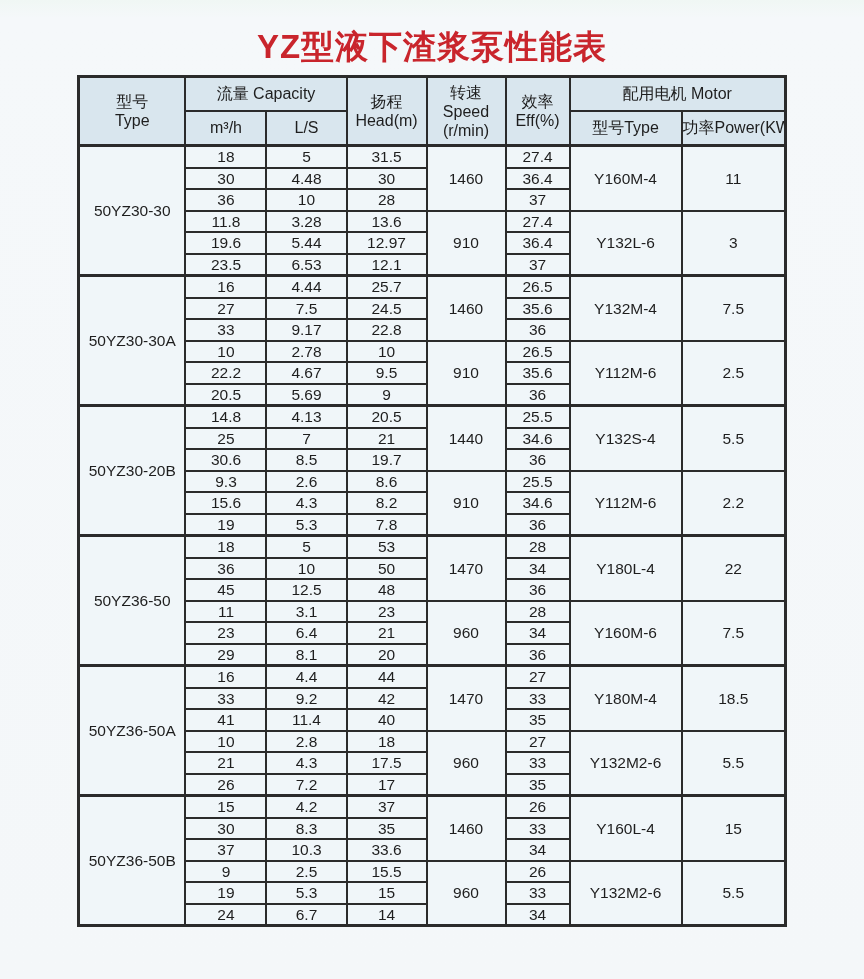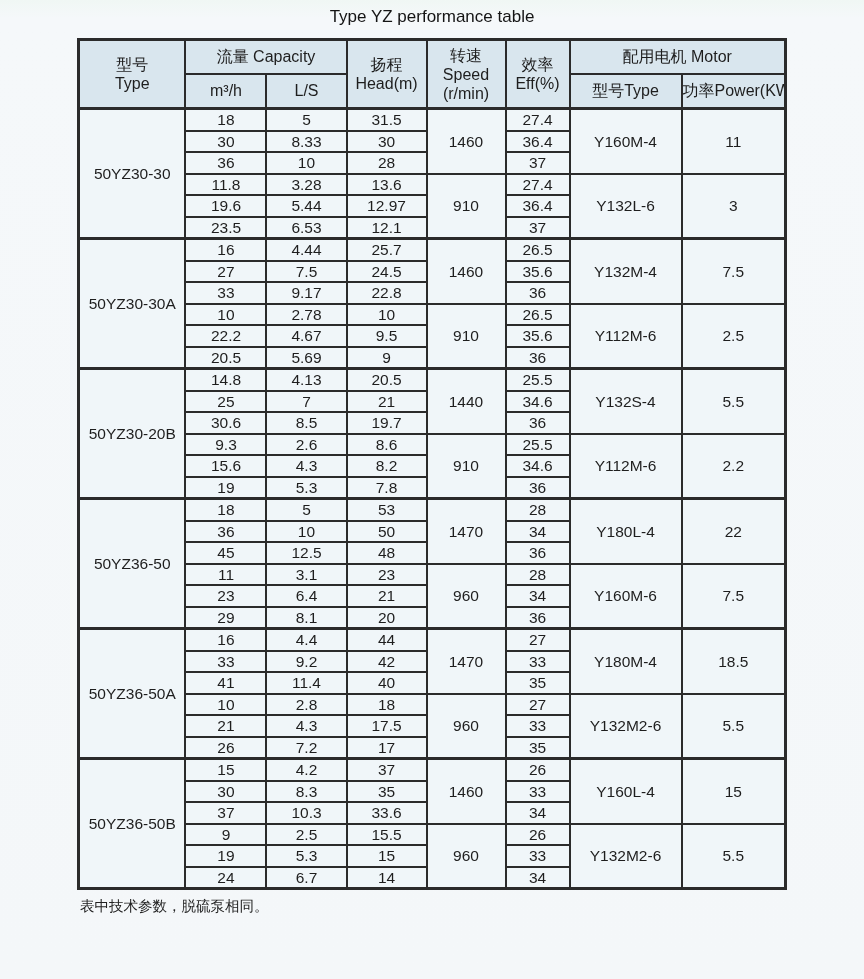--- a/index.html
+++ b/index.html
@@ -74,21 +74,21 @@
     color: #222222;
     margin: 7px 0 0 80px;
     line-height: 18px;
   }
 </style>
 </head>
 <body>
 
 <div class="page">
 
-  <div class="page-subtitle">Type YZ performance table</div>
+  <div class="page-title" style="color: rgb(201, 37, 44);">YZ型液下渣浆泵性能表</div>
 
   <table class="perf">
     <colgroup>
       <col style="width:107px">
       <col style="width:81px">
       <col style="width:80px">
       <col style="width:80px">
       <col style="width:79px">
       <col style="width:64px">
       <col style="width:112px">
@@ -129,21 +129,21 @@
           <td>18</td>
           <td>5</td>
           <td>31.5</td>
           <td rowspan="3">1460</td>
           <td>27.4</td>
           <td rowspan="3">Y160M-4</td>
           <td rowspan="3">11</td>
         </tr>
         <tr>
           <td>30</td>
-          <td>8.33</td>
+          <td>4.48</td>
           <td>30</td>
           <td>36.4</td>
         </tr>
         <tr>
           <td>36</td>
           <td>10</td>
           <td>28</td>
           <td>37</td>
         </tr>
         <tr>
@@ -378,15 +378,14 @@
         </tr>
         <tr>
           <td>24</td>
           <td>6.7</td>
           <td>14</td>
           <td>34</td>
         </tr>
       </tbody>
   </table>
 
-  <div class="footnote">表中技术参数，脱硫泵相同。</div>
 
 </div>
 
 </body></html>

